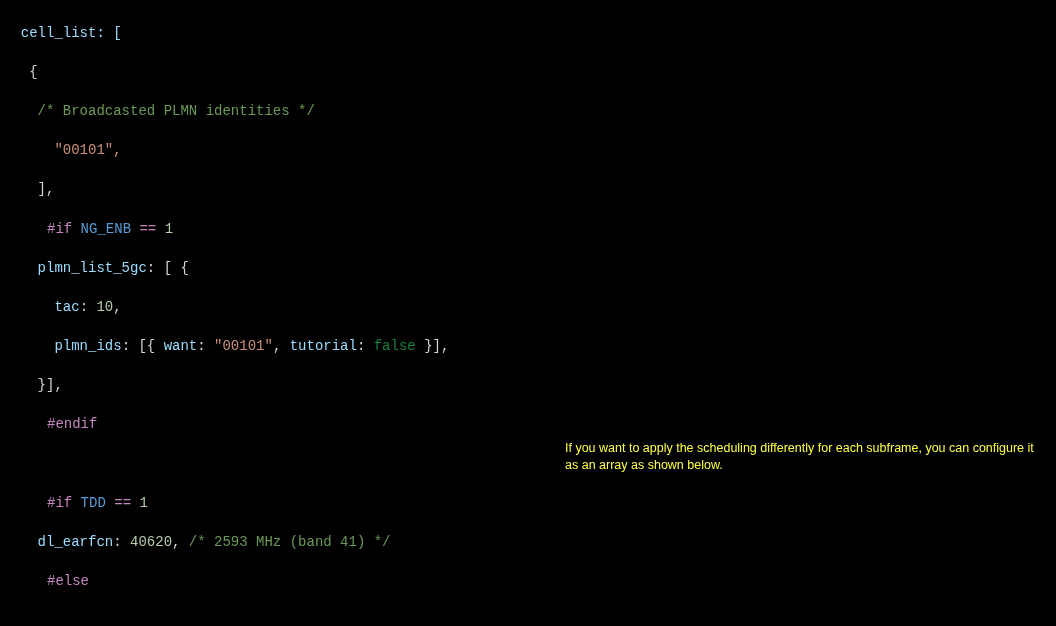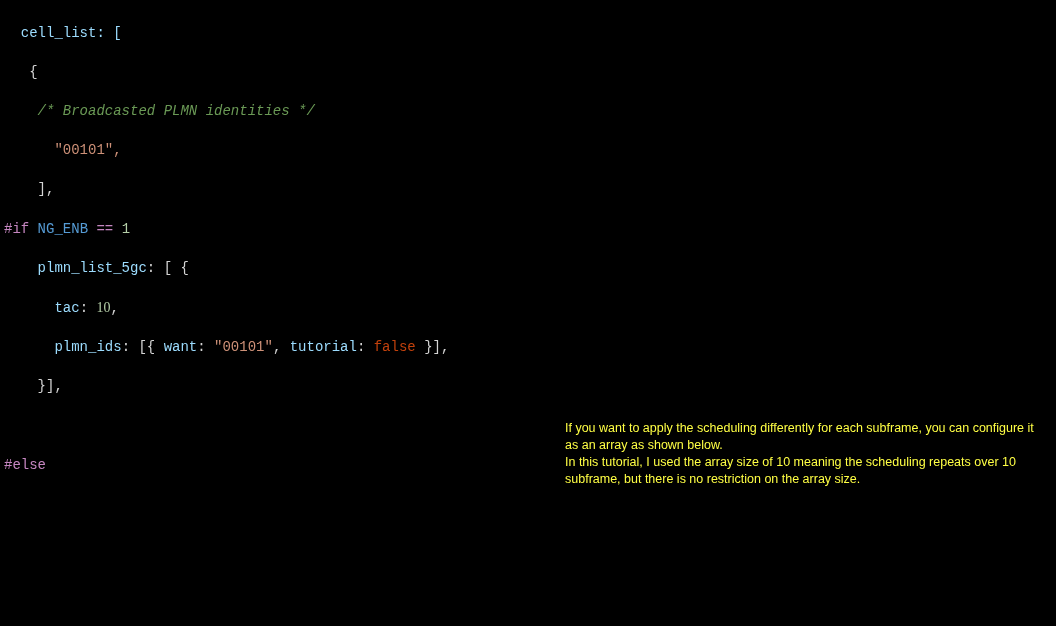--- a/index.html
+++ b/index.html
@@ -17,31 +17,31 @@
   }
   .code-area {
     padding: 4px 0 0 0;
     white-space: pre;
   }
   .line {
     padding-left: 4px;
   }
   .prop { color: #9cdcfe; }
   .str { color: #ce9178; }
-  .num { color: #b5cea8; font-family: Liberation Serif, serif; }
-  .bool { color: #c2410c; }
-  .comment { color: #6a9955; font-style: italic; }
-  .prep { color: #c586c0; }
+  .num { color: #b5cea8; }
+  .bool { color: #15803d; }
+  .comment { color: #6a9955; }
+  .prep { color: #c586c0; margin-left: 43px; }
   .prep .kw { color: #569cd6; }
   .prep .pnum { color: #b5cea8; }
   .punct { color: #d4d4d4; }
   .annotation {
     position: absolute;
     left: 565px;
-    top: 420px;
+    top: 440px;
     width: 480px;
     color: #ffff44;
     font-family: Arial, sans-serif;
     font-size: 12.5px;
     line-height: 1.35;
     white-space: normal;
   }
 </style>
 </head>
 <body>
@@ -50,31 +50,33 @@
 <div class="line"><span class="prop">  cell_list: [</span></div>
 <div class="line"><span class="punct">   {</span></div>
 <div class="line"><span class="comment">    /* Broadcasted PLMN identities */</span></div>
 <div class="line"><span class="str">      "00101",</span></div>
 <div class="line"><span class="punct">    ],</span></div>
 <div class="line"><span class="prep"><span>#if</span><span class="kw"> NG_ENB </span><span>==</span><span class="pnum"> 1</span></span></div>
 <div class="line"><span class="prop">    plmn_list_5gc</span><span class="punct">: [ {</span></div>
 <div class="line"><span class="prop">      tac</span><span class="punct">: </span><span class="num">10</span><span class="punct">,</span></div>
 <div class="line"><span class="prop">      plmn_ids</span><span class="punct">: [{ </span><span class="prop">want</span><span class="punct">: </span><span class="str">"00101"</span><span class="punct">, </span><span class="prop">tutorial</span><span class="punct">: </span><span class="bool">false</span><span class="punct"> }],</span></div>
 <div class="line"><span class="punct">    }],</span></div>
+<div class="line"><span class="prep">#endif</span></div>
 <div class="line"><span></span>&nbsp;</div>
+<div class="line"><span class="prep"><span>#if</span><span class="kw"> TDD </span><span>==</span><span class="pnum"> 1</span></span></div>
+<div class="line"><span class="prop">    dl_earfcn</span><span class="punct">: </span><span class="num">40620</span><span class="punct">, </span><span class="comment">/* 2593 MHz (band 41) */</span></div>
 <div class="line"><span class="prep">#else</span></div>
 
 
 
 
 
 
 
 
 
 
 
 </div>
 
 <div class="annotation">
   <div>If you want to apply the scheduling differently for each subframe, you can configure it as an array as shown below.</div>
-  <div>In this tutorial, I used the array size of 10 meaning the scheduling repeats over 10 subframe, but there is no restriction on the array size.</div>
 </div>
 
 </body></html>

